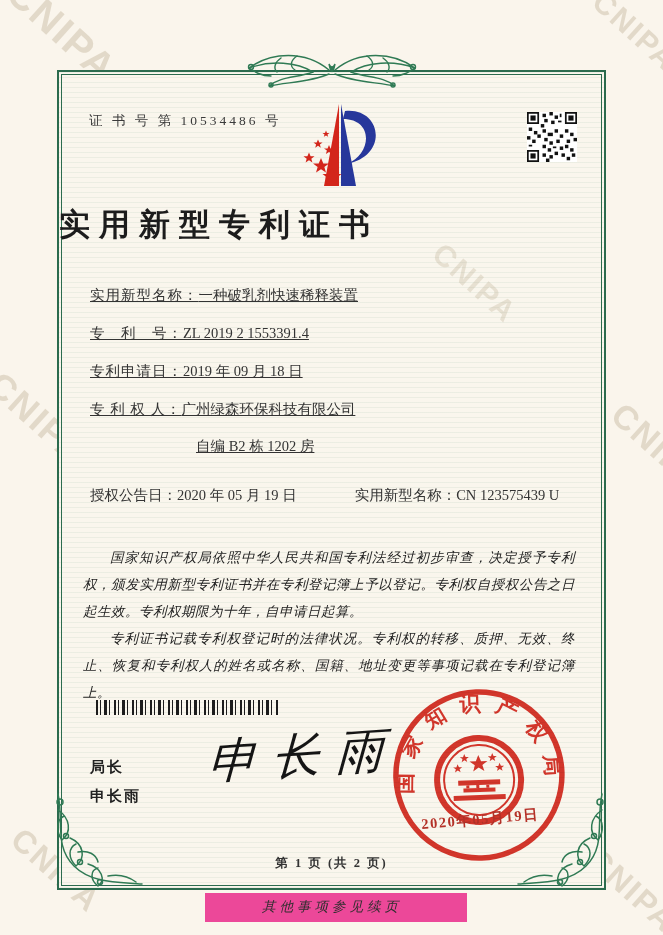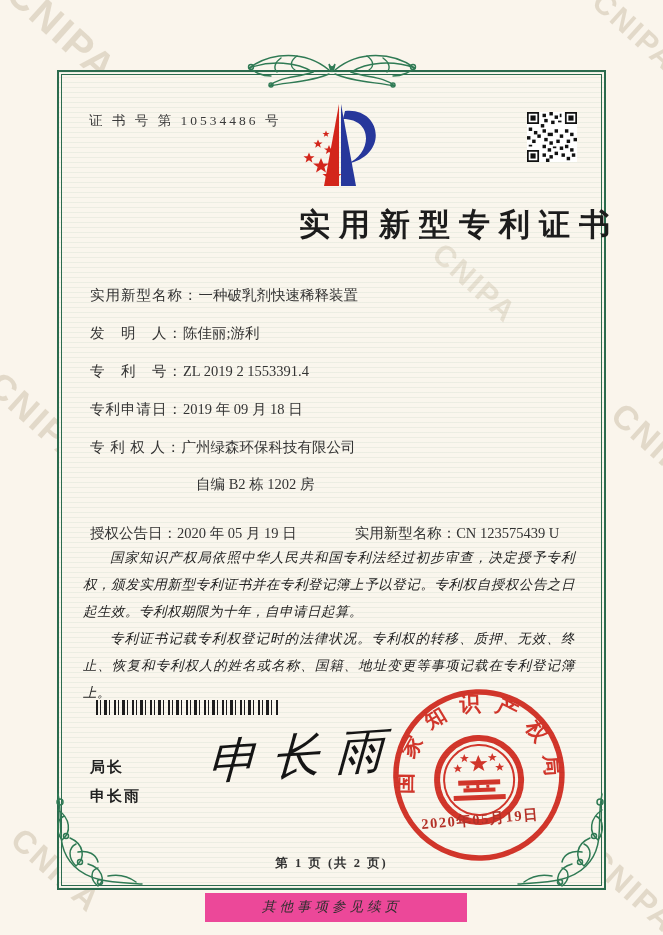--- a/index.html
+++ b/index.html
@@ -22,25 +22,25 @@
     background:
       repeating-linear-gradient(0deg, rgba(110,160,132,0.10) 0 1px, rgba(0,0,0,0) 1px 5px),
       #faf6ed;
   }
   .frame-inner{position:absolute;inset:2px;border:1px solid #2b6b4e;pointer-events:none;}
   .abs{position:absolute;}
   .certno{left:30px;top:40px;font-size:13.5px;letter-spacing:3px;color:#3a3a3a;}
   .logo{left:236px;top:26px;}
   .qr{left:468px;top:40px;}
   .title{
-    left:15px;top:132px;width:100%;text-align:right;
+    left:0;top:132px;width:100%;text-align:left;
     font-size:31px;font-weight:bold;letter-spacing:9px;color:#1c1c1c;
   }
   .fields{left:31px;top:213px;width:488px;font-size:14.5px;color:#333;}
-  .frow{height:38px;line-height:20px;}
+  .frow{height:38px;line-height:20px;text-decoration:underline;}
   .frow .lab{letter-spacing:1px;}
   .frow.addr{height:48px;line-height:19px;}
   .addr2{padding-left:106px;}
   .grantrow{height:24px;line-height:20px;display:flex;}
   .grant2{margin-left:58px;}
   .paras{
     left:24px;top:472px;width:492px;
     font-size:13.5px;line-height:27px;letter-spacing:0.5px;
     font-style:italic;color:#222;text-align:justify;
   }
@@ -157,23 +157,20 @@
       </g>
     </svg>
 
     <div class="abs title">实用新型专利证书</div>
 
     <div class="abs fields">
       <div class="frow">
         <span class="lab">实用新型名称：</span><span>一种破乳剂快速稀释装置</span>
       </div>
       <div class="frow">
-        <span class="lab">发　明　人：</span><span>陈佳丽;游利</span>
-      </div>
-      <div class="frow">
         <span class="lab">专　利　号：</span><span>ZL 2019 2 1553391.4</span>
       </div>
       <div class="frow">
         <span class="lab">专利申请日：</span><span>2019 年 09 月 18 日</span>
       </div>
       <div class="frow">
         <span class="lab">专 利 权 人：</span><span>广州绿森环保科技有限公司</span>
       </div>
       <div class="frow addr">
         <div class="addr2">自编 B2 栋 1202 房</div>

